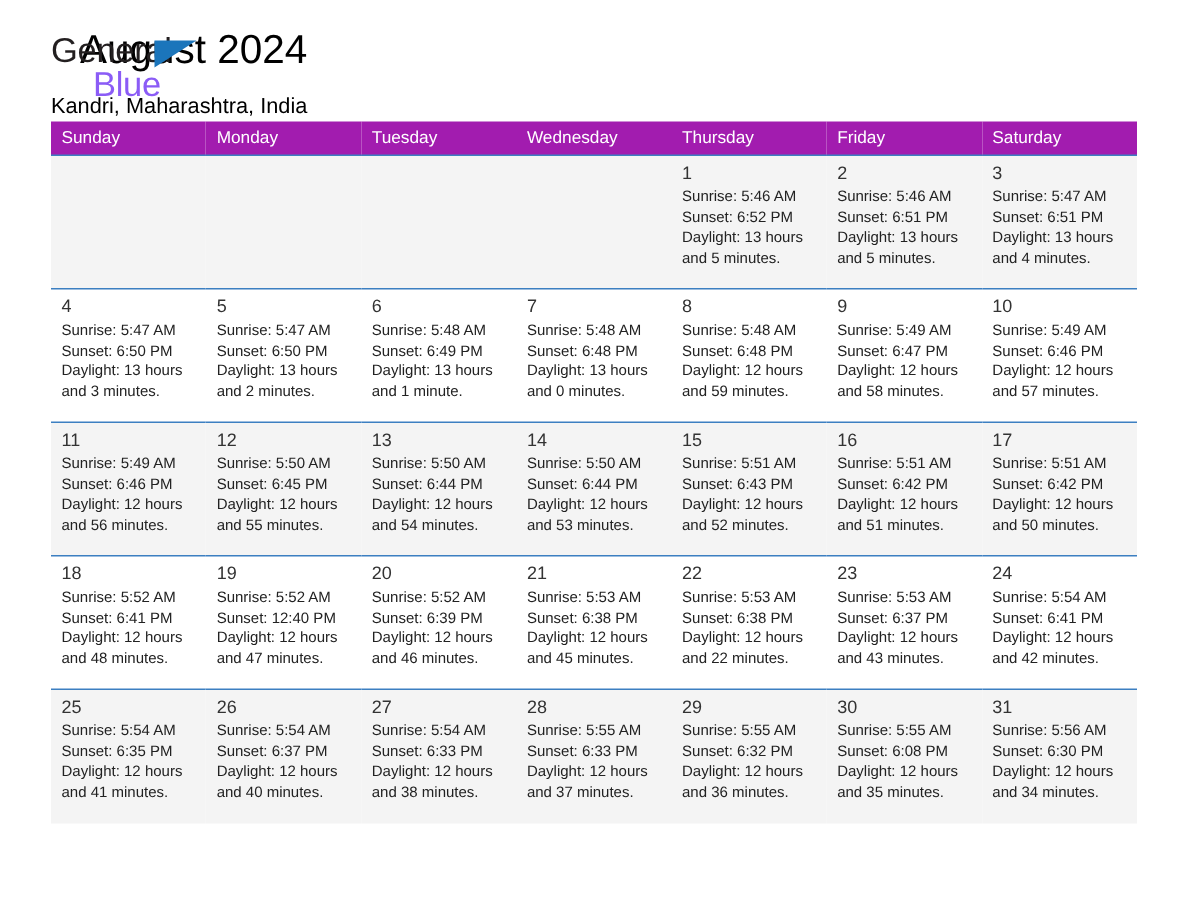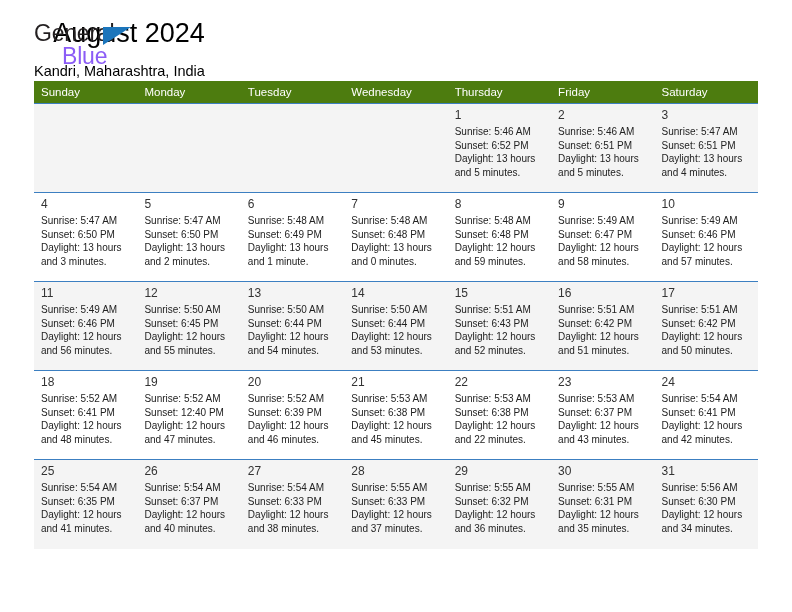--- a/index.html
+++ b/index.html
@@ -83,21 +83,21 @@
   }
 
   
   table.calendar {
     width: 724px;
     border-collapse: collapse;
     table-layout: fixed;
     margin-top: 3px;
   }
   table.calendar th {
-    background: #4d7c0f;
+    background: #a21caf;
     color: #ffffff;
     font-size: 11.5px;
     font-weight: normal;
     text-align: left;
     padding: 5px 0 5px 7px;
     height: 19px;
     border: none;
     box-sizing: border-box;
   }
   table.calendar td {
@@ -511,21 +511,21 @@
                 <div>Daylight: 12 hours</div>
                 <div>and 36 minutes.</div>
               </div>
             </div>
           </td>
           <td>
             <div class="cell-inner">
               <div class="daynum">30</div>
               <div class="dayinfo">
                 <div>Sunrise: 5:55 AM</div>
-                <div>Sunset: 6:31 PM</div>
+                <div>Sunset: 6:08 PM</div>
                 <div>Daylight: 12 hours</div>
                 <div>and 35 minutes.</div>
               </div>
             </div>
           </td>
           <td>
             <div class="cell-inner">
               <div class="daynum">31</div>
               <div class="dayinfo">
                 <div>Sunrise: 5:56 AM</div>

